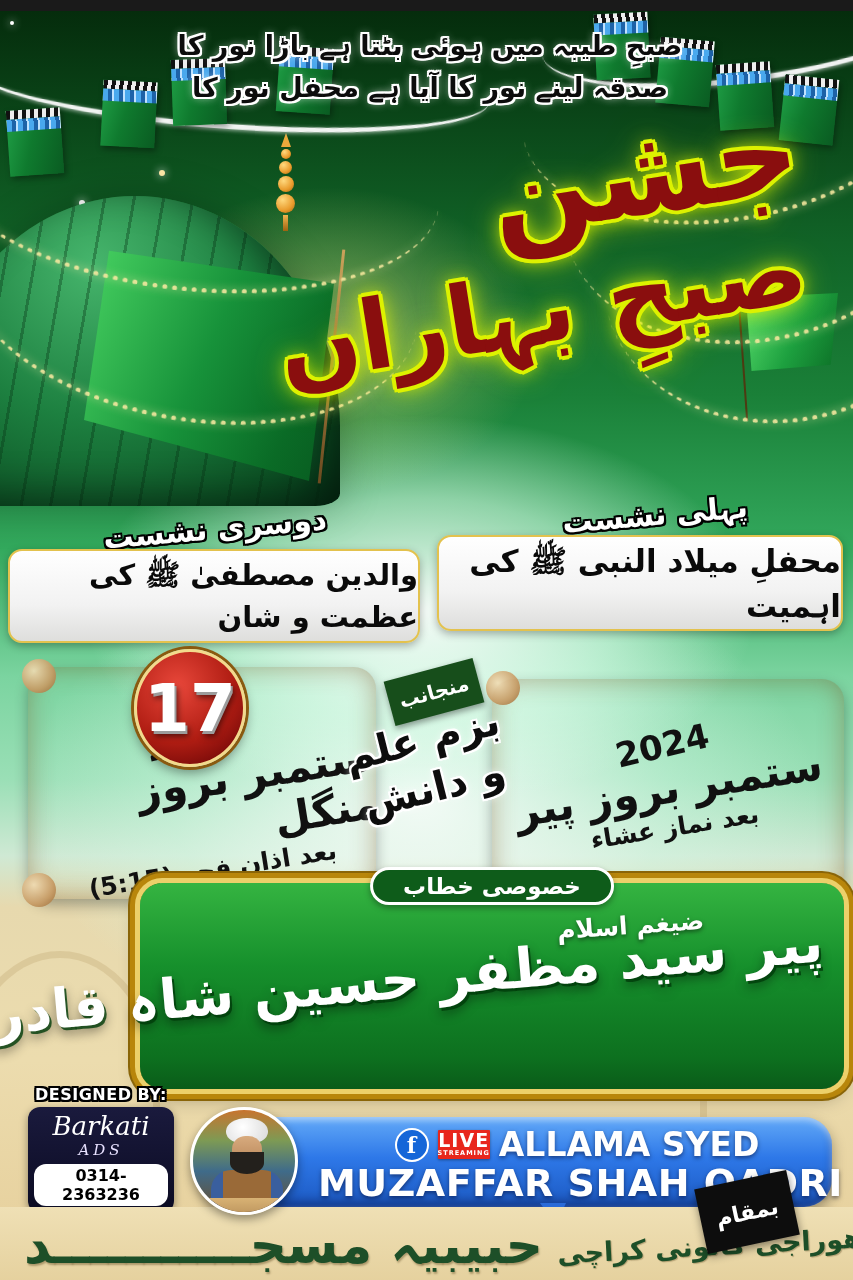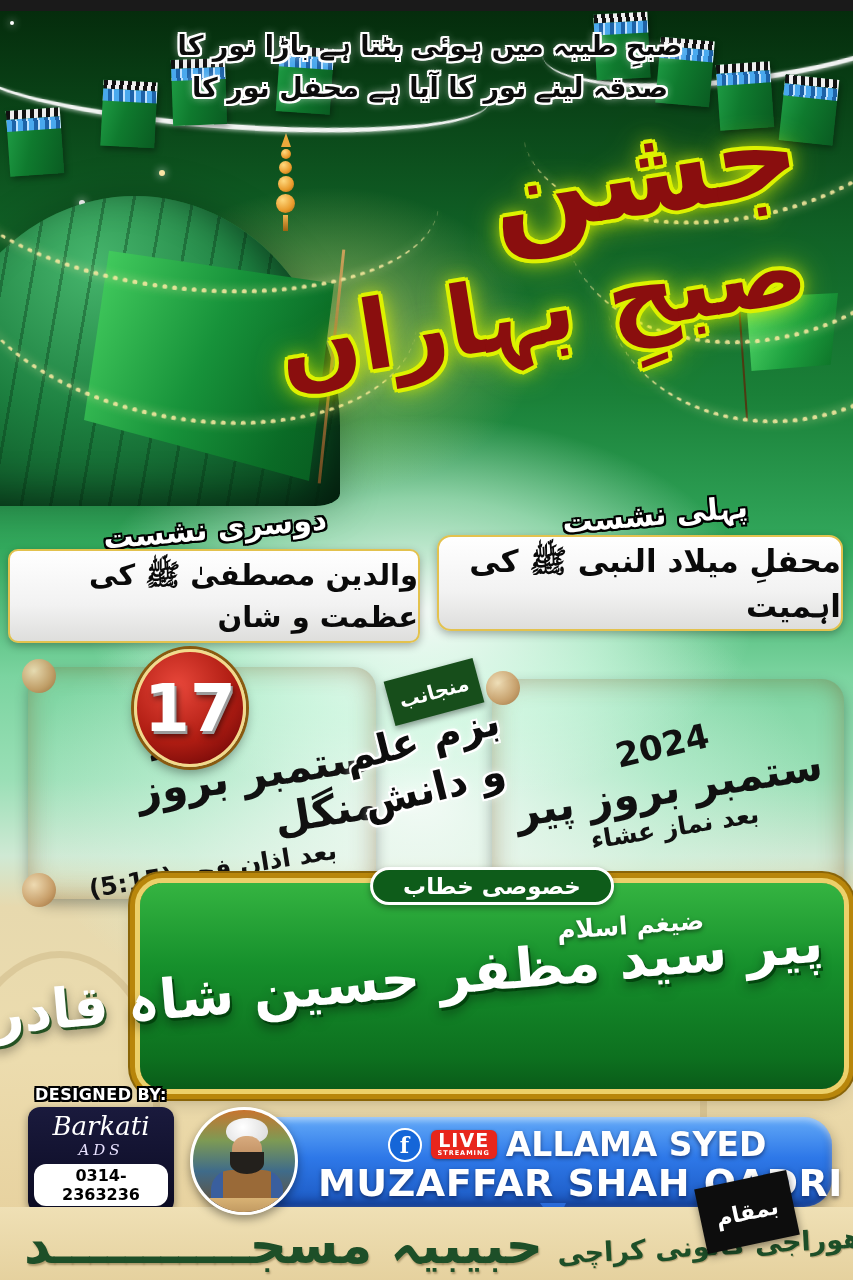--- a/index.html
+++ b/index.html
@@ -134,21 +134,21 @@
     box-shadow:inset 0 3px 6px rgba(255,255,255,.5), inset 0 -6px 10px rgba(0,0,40,.35), 0 6px 14px rgba(0,0,0,.35); }
   .livebar-tail { left:540px; top:1192px; width:0; height:0;
     border-left:16px solid transparent; border-right:10px solid transparent; border-top:22px solid #2a6bd8; }
   .bar-line1 { position:absolute; left:128px; right:14px; top:8px; display:flex; align-items:center; justify-content:center; gap:9px; }
   .bar-line2 { position:absolute; left:110px; right:10px; top:44px; text-align:center;
     color:#fff; font-size:38px; font-weight:900; letter-spacing:.5px; text-shadow:0 2px 4px rgba(0,0,30,.5); white-space:nowrap; }
   .bar-name1 { color:#fff; font-size:33px; font-weight:900; text-shadow:0 2px 4px rgba(0,0,30,.5); }
   .fb-circle { width:34px; height:34px; border-radius:50%; background:#1566d8; border:2px solid #fff;
     display:flex; align-items:center; justify-content:center; color:#fff; font-size:22px; font-weight:900;
     font-family:"DejaVu Serif", serif; }
-  .live-badge { background:#e8261c; border-radius:6px; padding:1px 7px 2px; text-align:center; line-height:1; box-shadow:0 1px 3px rgba(0,0,0,.4); }
+  .live-badge { background:#e8261c; border-radius:1px; padding:1px 0 2px; text-align:center; line-height:1; box-shadow:0 1px 3px rgba(0,0,0,.4); }
   .live-word { color:#fff; font-size:19px; font-weight:900; letter-spacing:1px; }
   .live-sub { color:#fff; font-size:6.5px; font-weight:700; letter-spacing:1px; }
 
   
   .avatar { left:190px; top:1096px; width:108px; height:108px; border-radius:50%;
     border:3px solid #fff; overflow:hidden; z-index:6;
     background:linear-gradient(180deg,#c8742f 0%,#7d9a54 30%,#3f6b8a 60%,#6b4d2a 100%);
     box-shadow:0 4px 10px rgba(0,0,0,.4); }
   .av-turban { position:absolute; left:33px; top:8px; width:42px; height:26px; border-radius:50% 50% 46% 46%;
     background:radial-gradient(circle at 40% 35%, #ffffff, #d8d8d8); }
@@ -224,21 +224,21 @@
     <div class="title-w1 glow-yellow">جشن</div>
     <div class="title-w2 glow-yellow">صبحِ بہاراں</div>
   </div>
 
   <div class="abs session-label rtl outline-black" style="left:545px; top:486px; width:220px; text-align:center;">پہلی نشست</div>
   <div class="abs session-box rtl" style="left:437px; top:524px; width:406px; height:96px; font-size:31px;">
     <span>محفلِ میلاد النبی ﷺ کی اہمیت</span>
   </div>
 
   <div class="abs session-label rtl outline-black" style="left:100px; top:500px; width:230px; text-align:center;">دوسری نشست</div>
-  <div class="abs session-box rtl" style="left:8px; top:538px; width:412px; height:94px; font-size:29px;border-radius:10px;">
+  <div class="abs session-box rtl" style="left:8px; top:538px; width:412px; height:94px; font-size:29px;">
     <span>والدین مصطفیٰ ﷺ کی عظمت و شان</span>
   </div>
 
   <div class="abs scroll" style="left:492px; top:668px; width:352px; height:218px;">
     <div class="scroll-content rtl" style="margin-top:46px;">
       <div class="scroll-year">2024</div>
       <div class="scroll-date">ستمبر بروز پیر</div>
       <div class="scroll-time">بعد نماز عشاء</div>
     </div>
   </div>

